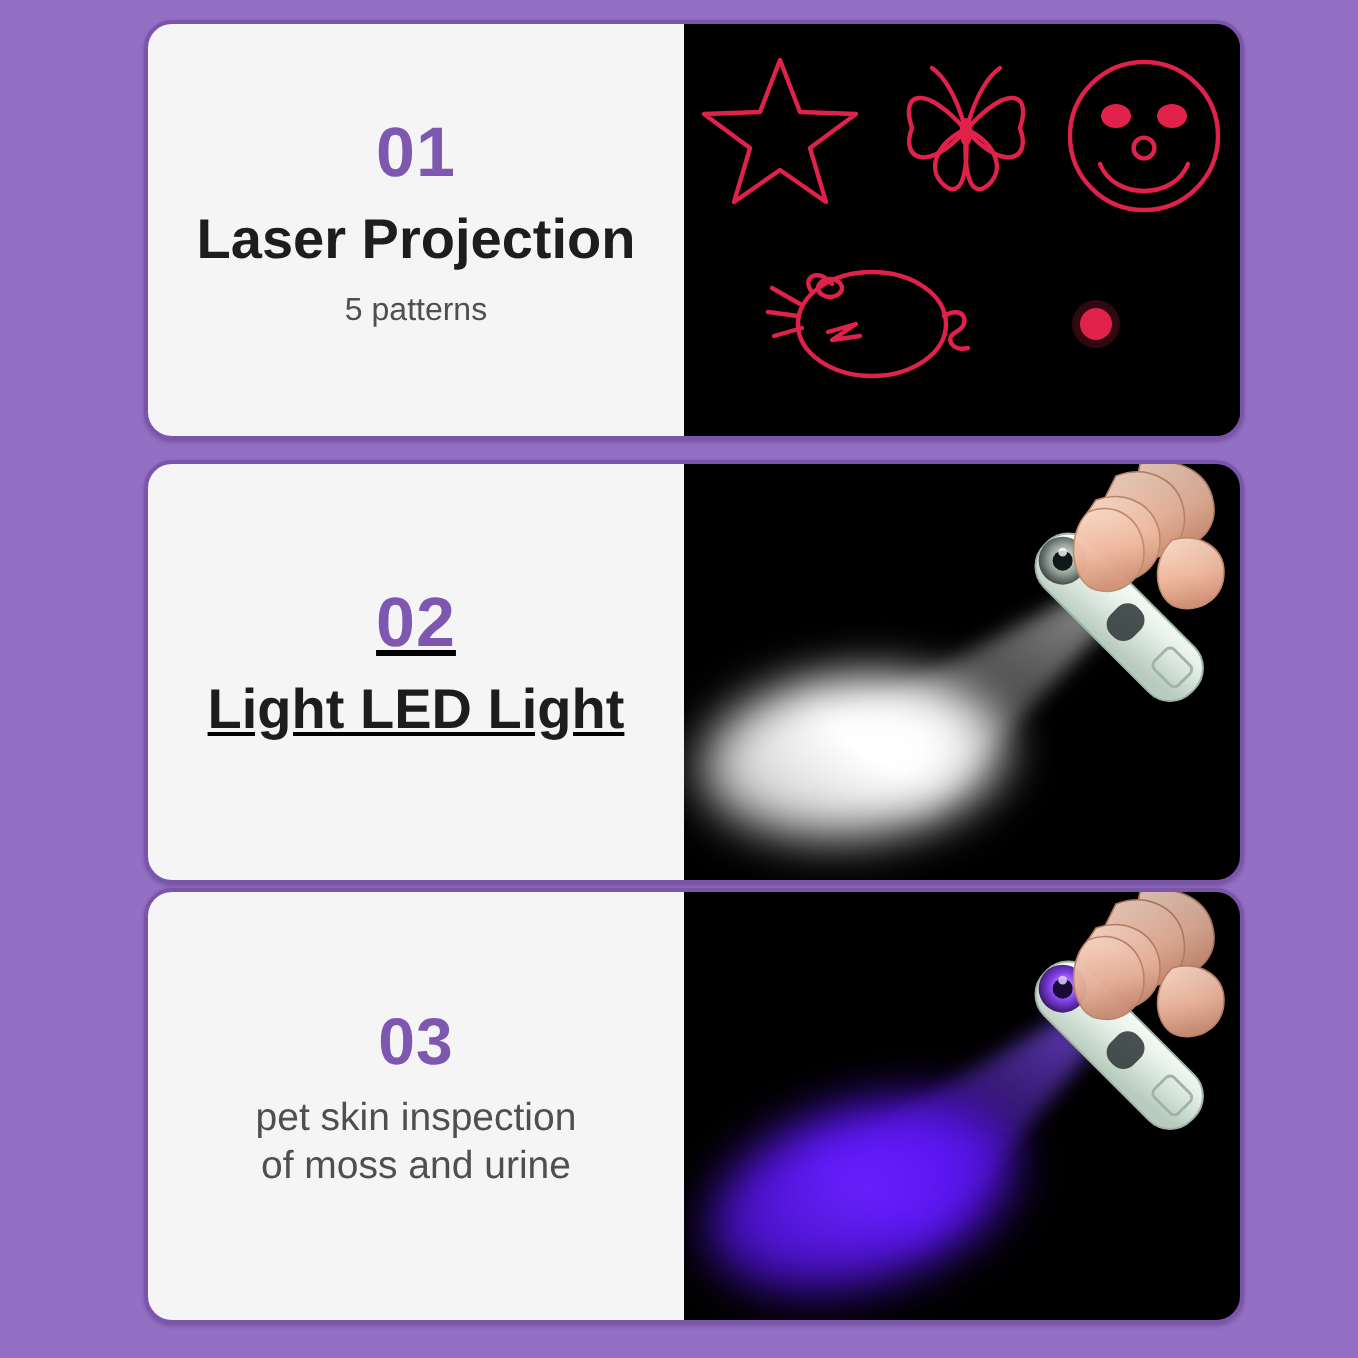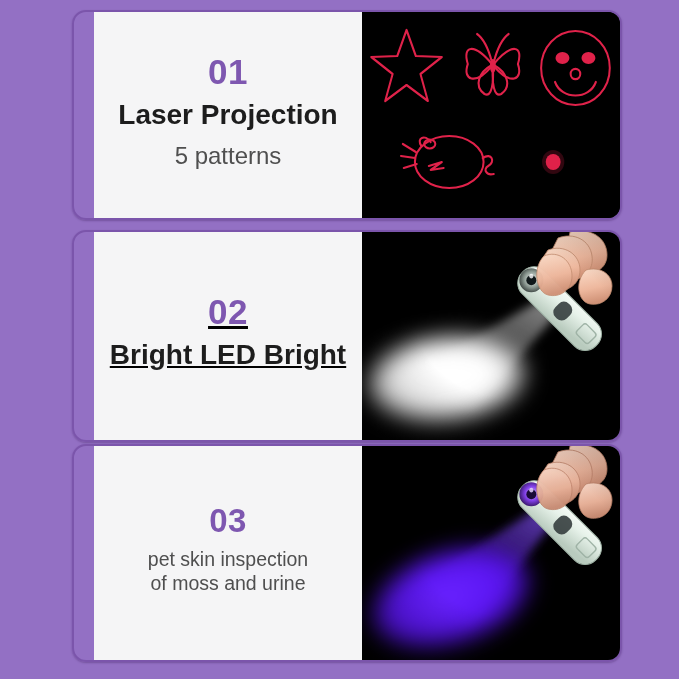--- a/index.html
+++ b/index.html
@@ -38,21 +38,20 @@
 
   .card-text {
     width: 268px;
     background: #f5f5f6;
     display: flex;
     flex-direction: column;
     align-items: center;
     justify-content: center;
     padding: 4px 10px 10px 10px;
     box-sizing: border-box;
-    margin-left: 20px;
   }
   .card-media {
     flex: 1;
     background: #000;
     position: relative;
     overflow: hidden;
   }
 
   .num {
     color: #7e57b0;
@@ -65,21 +64,21 @@
     color: #1d1d1d;
     font-weight: bold;
     font-size: 28px;
     line-height: 1.25;
     margin-top: 6px;
     text-align: center;
     white-space: nowrap;
   }
   .subtitle {
     color: #4f4f4f;
-    font-size: 24px;
+    font-size: 16px;
     line-height: 1.22;
     margin-top: 9px;
     text-align: center;
   }
   #card-3 .num { font-size: 33px; }
   #card-3 .title { font-size: 22px; }
   #card-3 .subtitle { font-size: 19.5px; }
 
   
   .laser-svg { display: block; width: 100%; height: 100%; }
@@ -180,21 +179,21 @@
             <circle cx="206" cy="150" r="12" fill="#e0224a" opacity="0.22" stroke="none"></circle>
           </g>
         </g>
       </svg>
     </div>
   </div>
 
   <div class="card" id="card-2">
     <div class="card-text">
       <div class="num">02</div>
-      <div class="title">Bright LED Bright</div>
+      <div class="title">Light LED Light</div>
     </div>
     <div class="card-media">
       <div class="scene">
         <svg class="beam-white" viewBox="0 0 278 208" preserveAspectRatio="none">
           <defs>
             <linearGradient id="wbeam" x1="1" y1="0" x2="0.15" y2="1">
               <stop offset="0%" stop-color="#ffffff" stop-opacity="0.55"></stop>
               <stop offset="45%" stop-color="#ffffff" stop-opacity="0.26"></stop>
               <stop offset="100%" stop-color="#ffffff" stop-opacity="0.10"></stop>
             </linearGradient>

